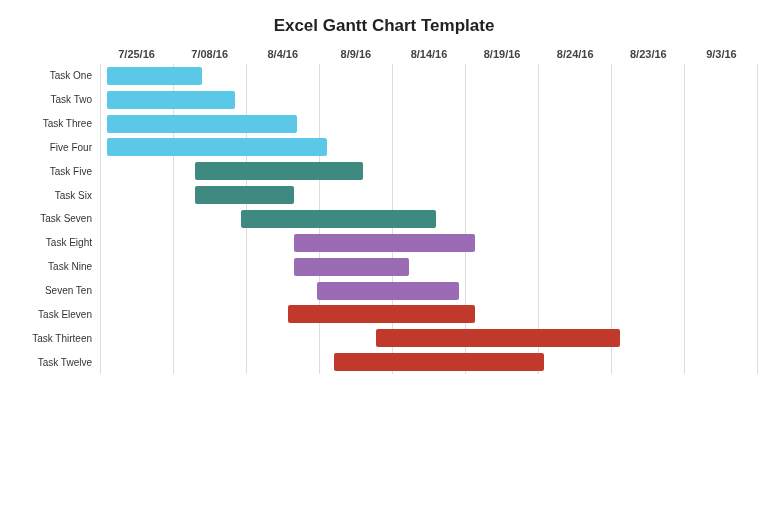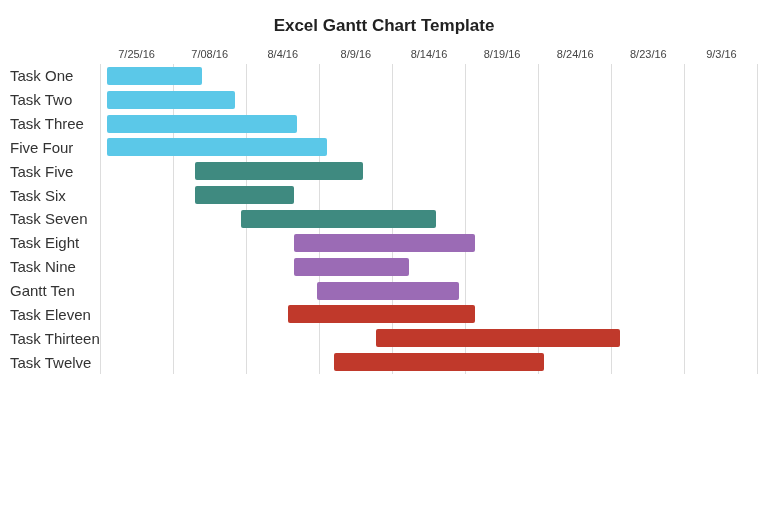--- a/index.html
+++ b/index.html
@@ -34,20 +34,21 @@
     .chart-header-row {
       display: flex;
       margin-left: 90px;
       margin-bottom: 4px;
     }
     .date-label {
       flex: 1;
       text-align: center;
       font-size: 11px;
       color: #444;
+      font-weight: bold;
     }
     .chart-rows-area {
       display: flex;
       flex: 1;
       flex-direction: column;
       position: relative;
     }
     .grid-lines {
       position: absolute;
       top: 0;
@@ -65,22 +66,23 @@
       border-right: 1px solid #ddd;
     }
     .task-row {
       display: flex;
       align-items: center;
       flex: 1;
       position: relative;
     }
     .task-label {
       width: 90px;
-      font-size: 15px;
+      font-size: 10px;
       color: #333;
+      text-align: right;
       padding-right: 8px;
       white-space: nowrap;
       flex-shrink: 0;
     }
     .task-bar-area {
       flex: 1;
       height: 100%;
       position: relative;
       display: flex;
       align-items: center;
@@ -168,21 +170,21 @@
             <div class="task-bar" style="left: 29.5%; width: 27.5%; background-color: rgb(155, 107, 181);"></div>
           </div>
         </div>
         <div class="task-row">
           <div class="task-label">Task Nine</div>
           <div class="task-bar-area">
             <div class="task-bar" style="left: 29.5%; width: 17.5%; background-color: rgb(155, 107, 181);"></div>
           </div>
         </div>
         <div class="task-row">
-          <div class="task-label">Gantt Ten</div>
+          <div class="task-label">Seven Ten</div>
           <div class="task-bar-area">
             <div class="task-bar" style="left: 33%; width: 21.5%; background-color: rgb(155, 107, 181);"></div>
           </div>
         </div>
         <div class="task-row">
           <div class="task-label">Task Eleven</div>
           <div class="task-bar-area">
             <div class="task-bar" style="left: 28.5%; width: 28.5%; background-color: rgb(192, 57, 43);"></div>
           </div>
         </div>

